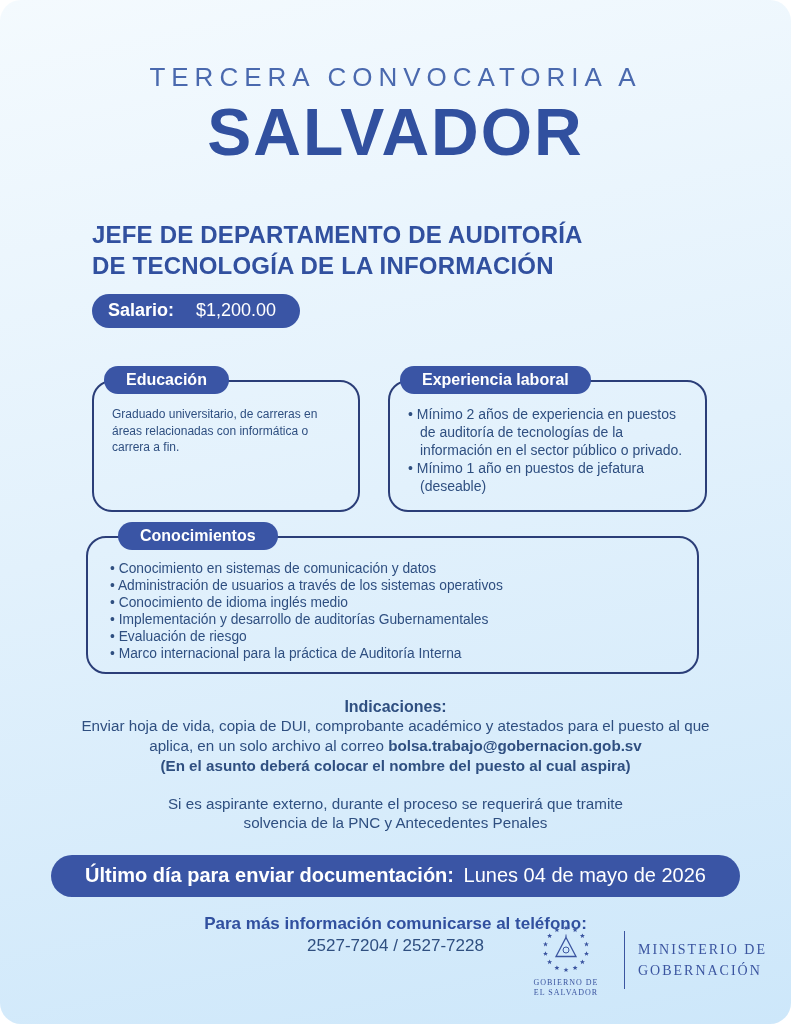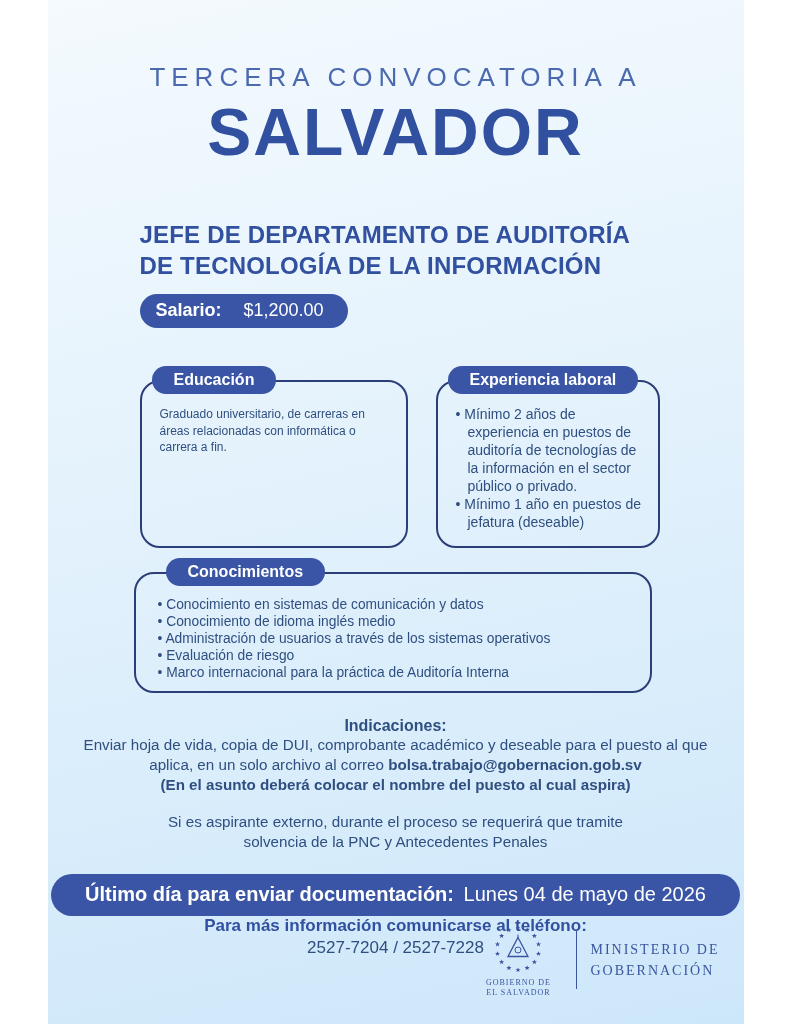--- a/index.html
+++ b/index.html
@@ -11,24 +11,25 @@
     --footer_blue:#3b55a0;
     --background_top:#f4fafe;
     --background_mid:#e2f1fc;
     --background_bottom:#cde7fa;
   }
   *{box-sizing:border-box;margin:0;padding:0;}
   html,body{background:#ffffff;}
   body{display:flex;justify-content:center;font-family:"Liberation Sans",sans-serif;}
   .poster{
     position:relative;
-    width:696px;height:1024px;
+    width:791px;height:1024px;
     overflow:hidden;
     background:linear-gradient(168deg,var(--background_top) 0%,var(--background_mid) 48%,var(--background_bottom) 100%);
     color:var(--body_navy);
+    border-radius:21px;
   }
   
   .masthead{padding-top:62px;text-align:center;}
   .kicker{
     font-size:26px;letter-spacing:6px;font-weight:500;
     color:var(--kicker_blue);margin-bottom:6px;
   }
   .big-title{
     font-size:66px;line-height:1.0;font-weight:bold;letter-spacing:2px;
     color:var(--heading_blue);
@@ -86,21 +87,21 @@
   
   .deadline-wrap{text-align:center;margin-top:22px;}
   .deadline-pill{
     display:inline-block;
     background:var(--primary_blue);color:#fff;
     border-radius:22px;padding:9px 34px 10px 34px;
     font-size:20px;
   }
   .deadline-pill strong{margin-right:4px;}
   
-  .contact{margin-top:0;text-align:center;}
+  .contact{margin-top:17px;text-align:center;}
   .contact-heading{font-size:17px;font-weight:bold;color:var(--heading_blue);}
   .contact-phones{font-size:17px;margin-top:2px;color:var(--body_navy);}
   
   .footer{
     position:absolute;top:922px;right:24px;
     display:flex;align-items:center;gap:13px;
   }
   .seal-block{text-align:center;width:90px;}
   .seal-icon{display:block;margin:0 auto;}
   .seal-caption{
@@ -147,31 +148,32 @@
           <li>Mínimo 2 años de experiencia en puestos de auditoría de tecnologías de la información en el sector público o privado.</li>
           <li>Mínimo 1 año en puestos de jefatura (deseable)</li>
         </ul>
     </div>
   </section>
 
   <section class="info-box knowledge-box">
     <div class="box-label">Conocimientos</div>
     <ul class="bullet-list">
         <li>Conocimiento en sistemas de comunicación y datos</li>
+        <li>Administración de usuarios a través de los sistemas operativos</li>
         <li>Conocimiento de idioma inglés medio</li>
-        <li>Administración de usuarios a través de los sistemas operativos</li>
+        <li>Implementación y desarrollo de auditorías Gubernamentales</li>
         <li>Evaluación de riesgo</li>
         <li>Marco internacional para la práctica de Auditoría Interna</li>
       </ul>
   </section>
 
   <section class="instructions">
     <p class="instr-heading">Indicaciones:</p>
     <p class="instr-body">
-      <span>Enviar hoja de vida, copia de DUI, comprobante académico y deseable para el puesto al que aplica, en un solo archivo al correo </span><strong>bolsa.trabajo@gobernacion.gob.sv</strong>
+      <span>Enviar hoja de vida, copia de DUI, comprobante académico y atestados para el puesto al que aplica, en un solo archivo al correo </span><strong>bolsa.trabajo@gobernacion.gob.sv</strong>
     </p>
     <p class="instr-bold">(En el asunto deberá colocar el nombre del puesto al cual aspira)</p>
   </section>
 
   <p class="external-note">
     <span>Si es aspirante externo, durante el proceso se requerirá que tramite</span><br>
     <span>solvencia de la PNC y Antecedentes Penales</span>
   </p>
 
   <div class="deadline-wrap">

